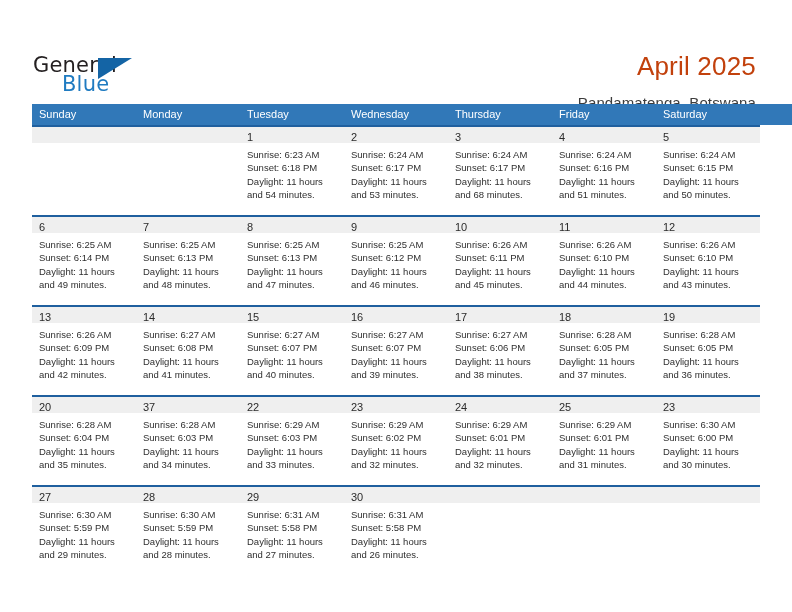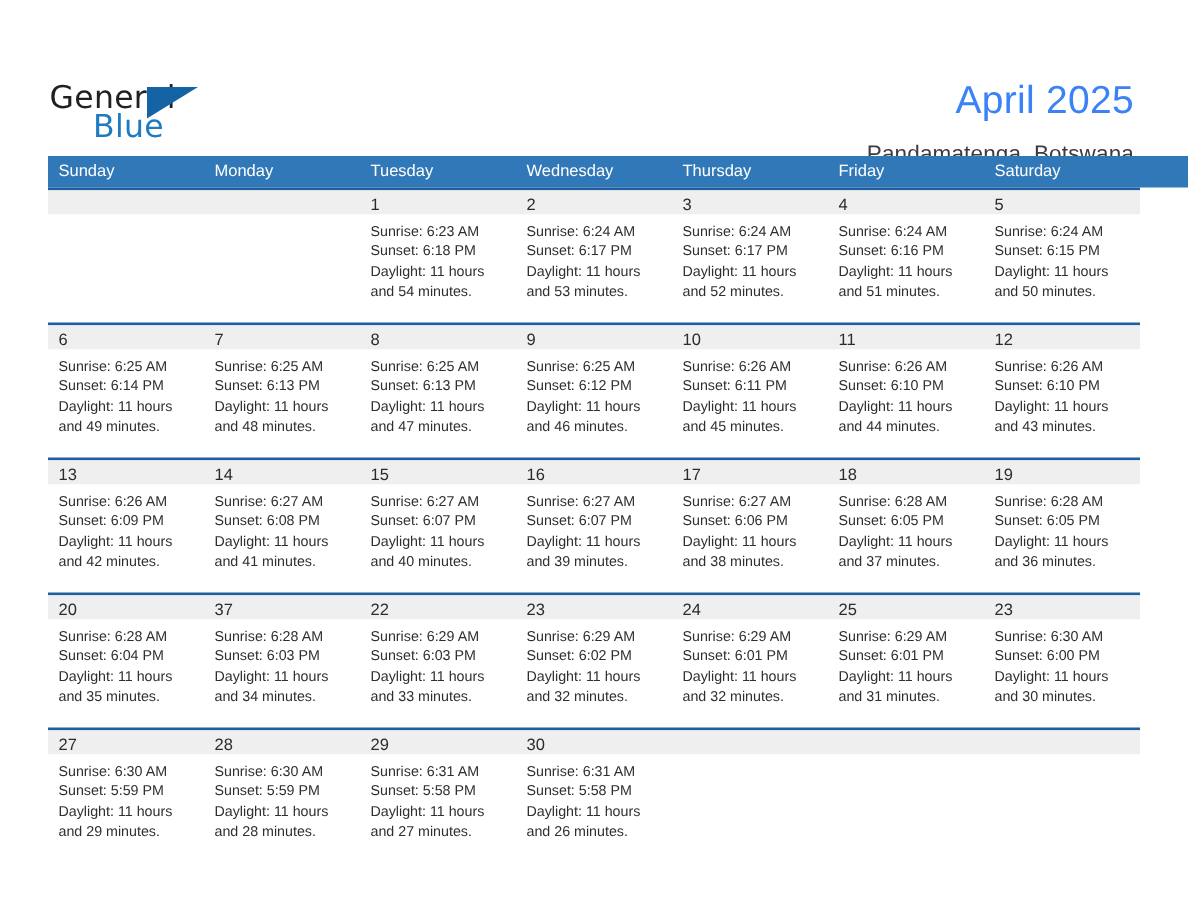--- a/index.html
+++ b/index.html
@@ -64,21 +64,21 @@
     height: 0;
     border-left: 34px solid #1464a5;
     border-bottom: 21px solid transparent;
   }
 
   .title {
     position: absolute;
     right: 36px;
     top: 35px;
     font-size: 26px;
-    color: #3b82f6;
+    color: #c2410c;
     font-family: "Liberation Sans", sans-serif;
     text-align: right;
     white-space: nowrap;
     font-weight: 400;
     letter-spacing: 0.2px;
   }
   .subtitle {
     position: absolute;
     right: 36px;
     top: 78px;
@@ -229,21 +229,21 @@
                 <div class="info-line">Daylight: 11 hours</div>
                 <div class="info-line">and 53 minutes.</div>
               </div>
             </div>
             <div class="cell">
               <div class="cell-datestrip"><span class="daynum">3</span></div>
               <div class="cell-body">
                 <div class="info-line">Sunrise: 6:24 AM</div>
                 <div class="info-line">Sunset: 6:17 PM</div>
                 <div class="info-line">Daylight: 11 hours</div>
-                <div class="info-line">and 52 minutes.</div>
+                <div class="info-line">and 68 minutes.</div>
               </div>
             </div>
             <div class="cell">
               <div class="cell-datestrip"><span class="daynum">4</span></div>
               <div class="cell-body">
                 <div class="info-line">Sunrise: 6:24 AM</div>
                 <div class="info-line">Sunset: 6:16 PM</div>
                 <div class="info-line">Daylight: 11 hours</div>
                 <div class="info-line">and 51 minutes.</div>
               </div>

